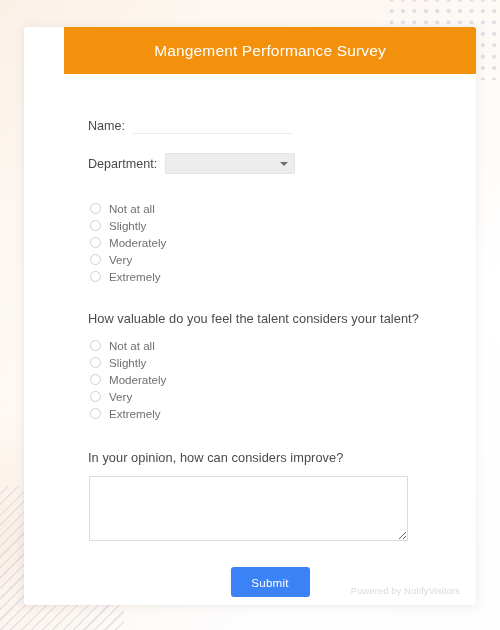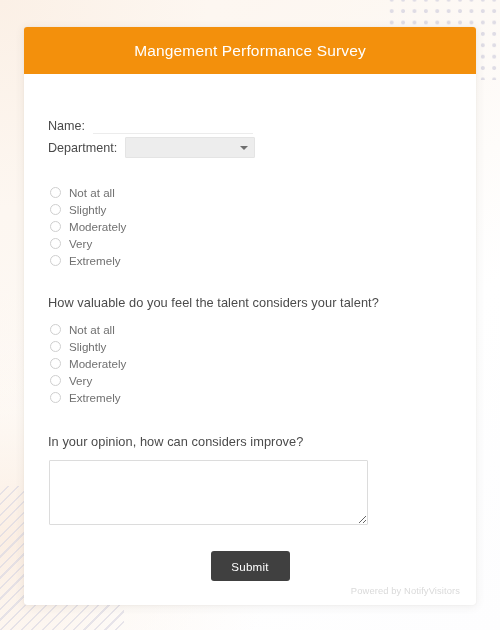--- a/index.html
+++ b/index.html
@@ -66,20 +66,21 @@
     top: 27px;
     width: 452px;
     height: 578px;
     background: #ffffff;
     border-radius: 3px;
     box-shadow: 0 1px 10px rgba(80,70,60,0.10), 0 0 1px rgba(120,110,100,0.18);
     z-index: 2;
     overflow: hidden;
     display: flex;
     flex-direction: column;
+    padding-left: 40px;
   }
 
   #card-header {
     height: 47px;
     flex: 0 0 47px;
     background: #f3900c;
     display: flex;
     align-items: center;
     justify-content: center;
   }
@@ -116,21 +117,21 @@
     border-bottom: 1px solid #ececec;
     background: transparent;
     outline: none;
     font-family: "Liberation Sans", sans-serif;
     font-size: 12.5px;
     color: #4a4a4a;
     padding: 0 2px 1px 2px;
   }
 
   
-  #department-row { margin-top: 3px; }
+  #department-row { margin-top: 19px; }
   .select-wrap {
     position: relative;
     margin-left: 8px;
     width: 130px;
     height: 21px;
   }
   #department-select {
     width: 100%;
     height: 100%;
     appearance: none;
@@ -210,21 +211,21 @@
 
   
   #submit-wrap {
     margin-top: 26px;
     display: flex;
     justify-content: center;
   }
   #submit-button {
     width: 79px;
     height: 30px;
-    background: #404040;
+    background: #3b82f6;
     color: #ffffff;
     border: none;
     border-radius: 3px;
     font-family: "Liberation Sans", sans-serif;
     font-size: 11.6px;
     cursor: pointer;
     letter-spacing: 0.2px;
   }
 
   

